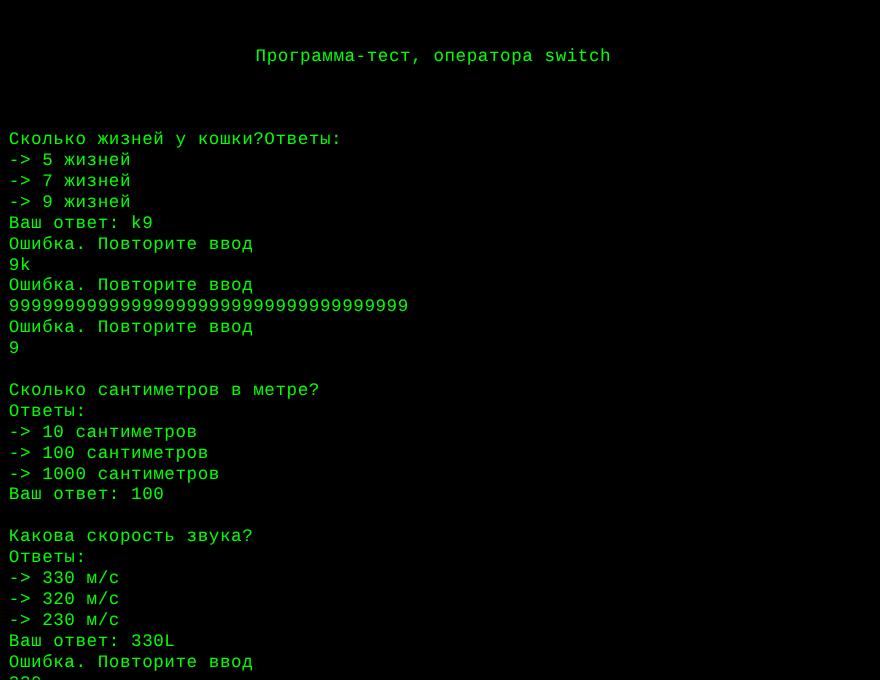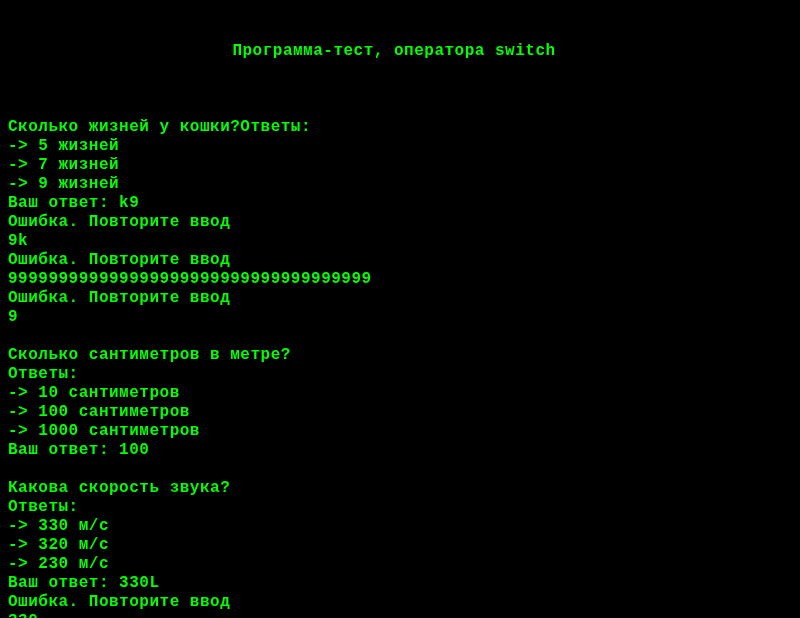--- a/index.html
+++ b/index.html
@@ -17,21 +17,21 @@
     .terminal {
       background: #000;
       color: #00ff00;
       font-family: "Consolas", "Courier New", monospace;
       font-size: 16px;
       line-height: 19px;
       padding: 4px 8px;
       width: 788px;
       height: 618px;
       white-space: pre;
-      font-weight: bold;
+      font-weight: normal;
       letter-spacing: 0.5px;
     }
     .title {
       text-align: center;
       display: block;
     }
     .line {
       display: block;
     }
   </style>

